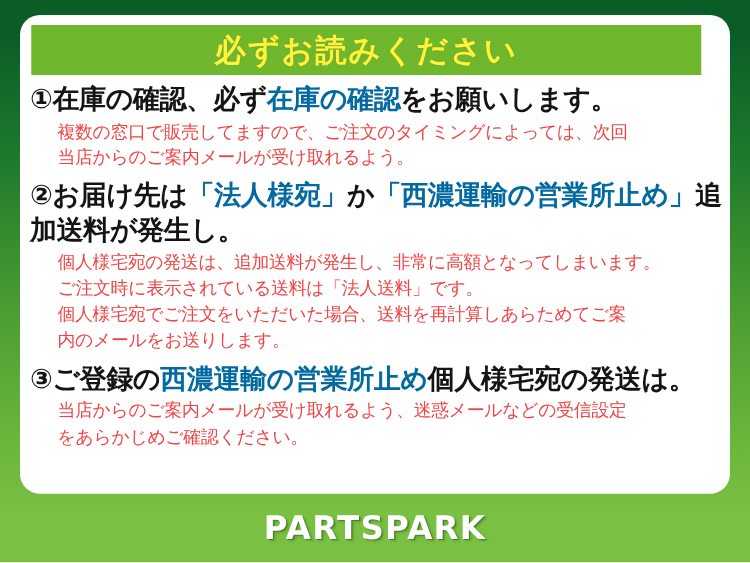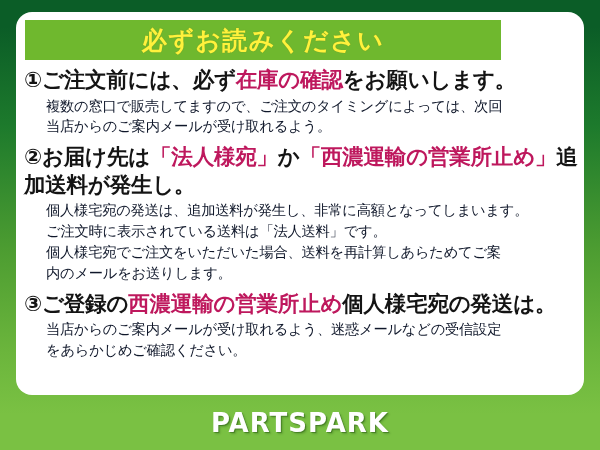--- a/index.html
+++ b/index.html
@@ -43,21 +43,21 @@
     background: #ffffff;
     border-radius: 16px;
     overflow: hidden;
   }
 
   
   #title-bar {
     position: absolute;
     left: 9px;
     top: 8px;
-    width: 476px;
+    width: 536px;
     height: 40px;
     background: #6fb82e;
     display: flex;
     align-items: center;
     justify-content: center;
   }
   #title-text {
     color: #fff23c;
     font-size: 25px;
     font-weight: bold;
@@ -88,25 +88,25 @@
     font-weight: bold;
     line-height: 1.28;
     letter-spacing: -0.2px;
     padding-left: 2px;
     white-space: nowrap;
   }
   .item-heading.wrap {
     white-space: normal;
   }
   .item-heading .hl {
-    color: #be185d;
+    color: #0369a1;
   }
 
   .item-sub {
-    color: #0f172a;
+    color: #ef4444;
     font-size: 14.3px;
     font-weight: normal;
     line-height: 1.46;
     letter-spacing: -0.25px;
     padding-left: 24px;
     padding-top: 2px;
   }
   .sub-line {
     display: block;
     white-space: nowrap;
@@ -139,21 +139,21 @@
 <div id="notice-banner">
 
   <div id="notice-card">
 
     <div id="title-bar">
       <span id="title-text">必ずお読みください</span>
     </div>
 
     <div id="notice-body">
         <div class="notice-item">
-          <div class="item-heading"><span>①</span><span>ご注文前には、必ず</span><span class="hl">在庫の確認</span><span>をお願いします。</span></div>
+          <div class="item-heading"><span>①</span><span>在庫の確認、必ず</span><span class="hl">在庫の確認</span><span>をお願いします。</span></div>
           <div class="item-sub">
             <span class="sub-line">複数の窓口で販売してますので、ご注文のタイミングによっては、次回</span>
             <span class="sub-line">当店からのご案内メールが受け取れるよう。</span>
           </div>
         </div>
         <div class="notice-item">
           <div class="item-heading wrap"><span>②</span><span>お届け先は</span><span class="hl">「法人様宛」</span><span>か</span><span class="hl">「西濃運輸の営業所止め」</span><span>追加送料が発生し。</span></div>
           <div class="item-sub">
             <span class="sub-line">個人様宅宛の発送は、追加送料が発生し、非常に高額となってしまいます。</span>
             <span class="sub-line">ご注文時に表示されている送料は「法人送料」です。</span>

